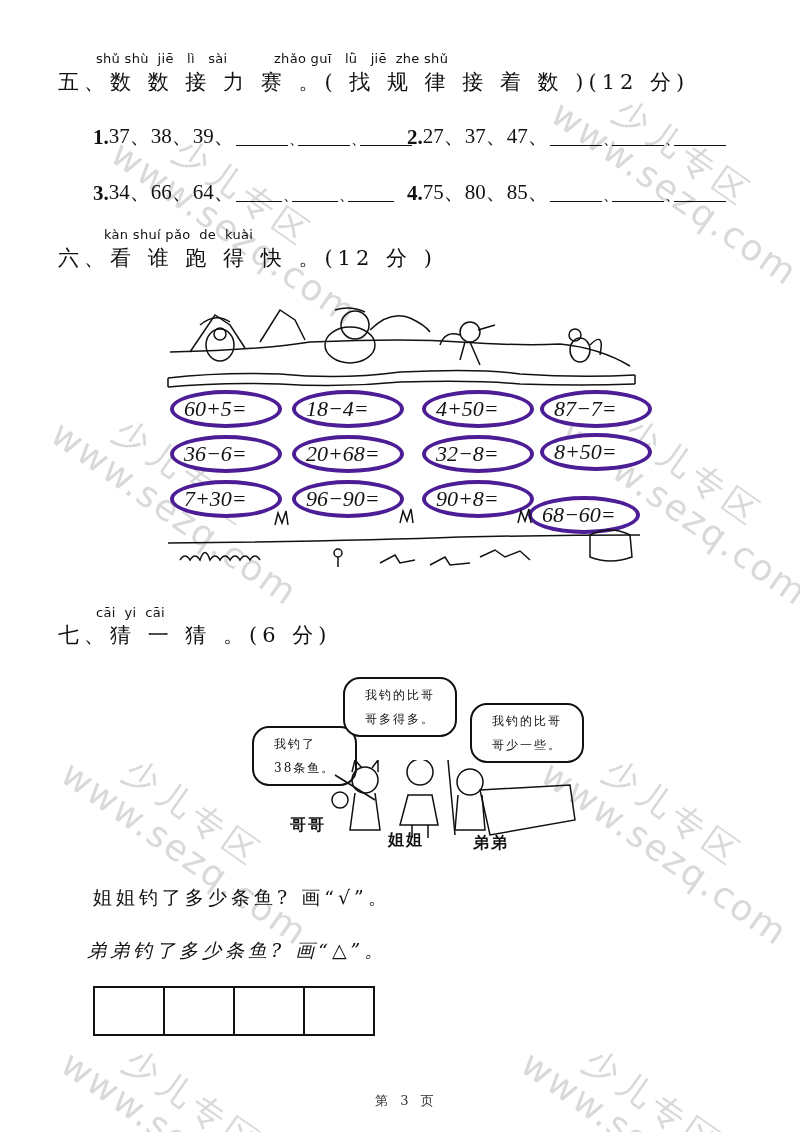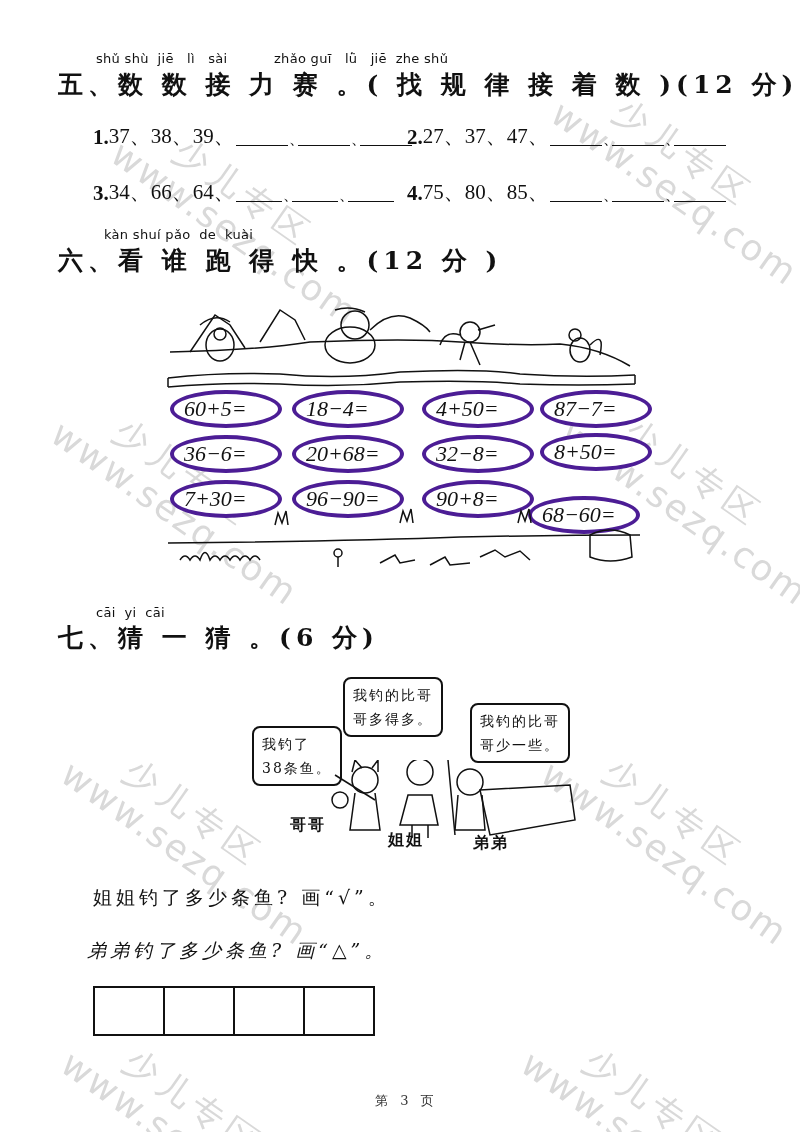--- a/index.html
+++ b/index.html
@@ -1,29 +1,29 @@
 <!DOCTYPE html>
 <html><head>
 <meta charset="utf-8">
 <style>
   html, body { margin:0; padding:0; }
   body { width:800px; height:1132px; background:#ffffff; position:relative; overflow:hidden;
          font-family:"DejaVu Serif", "Liberation Serif", serif; color:#111; }
   .abs { position:absolute; }
   .pinyin { font-family:"DejaVu Sans", "Liberation Sans", sans-serif; font-size:13px; color:#111; white-space:pre; letter-spacing:0.3px; }
-  .heading { font-size:25px; font-weight:bold; letter-spacing:5px; white-space:pre; }
+  .heading { font-size:21px; font-weight:normal; letter-spacing:5px; white-space:pre; }
   .seq { font-family:"Liberation Serif", serif; font-size:21px; white-space:pre; display:flex; align-items:flex-end; }
   .seq b { font-weight:bold; }
   .blank { display:inline-block; border-bottom:1.5px solid #111; height:1px; margin:0 1px 4px 1px; }
   .sep { display:inline-block; width:8px; font-size:16px; }
   .oval { position:absolute; width:112px; height:38px; border:4px solid #4c1d95; border-radius:50%;
           font-family:"Liberation Serif", serif; font-size:22px; display:flex; align-items:center;
           padding-left:10px; box-sizing:border-box; background:#fff;font-style:italic; }
-  .bubble { position:absolute; border:2px solid #111; border-radius:8px; background:#fff;
-            font-size:14px; line-height:24px; padding:4px 8px; letter-spacing:2px; white-space:pre; }
+  .bubble { position:absolute; border:2px solid #111; border-radius:17px; background:#fff;
+            font-size:12px; line-height:24px; padding:4px 20px; letter-spacing:2px; white-space:pre; }
   .label { position:absolute; font-size:16px; font-weight:bold; letter-spacing:2px; }
   .question { font-size:19px; letter-spacing:4px; white-space:pre; }
   table.answer { border-collapse:collapse; position:absolute; left:93px; top:986px; }
   table.answer td { border:2px solid #111; width:68px; height:46px; font-family:"Liberation Serif", serif;
                     font-size:20px; text-align:center; padding:0; }
   .wm { position:absolute; color:#d9d9d9; font-family:"DejaVu Sans", sans-serif; transform:rotate(35deg);
         transform-origin:left top; white-space:nowrap; pointer-events:none; }
   .wm .cn { font-size:34px; letter-spacing:6px; display:block; margin-left:50px; }
   .wm .url { font-size:36px; letter-spacing:2px; display:block; margin-top:-6px; }
   .footer { font-size:13px; color:#333; letter-spacing:4px; }

